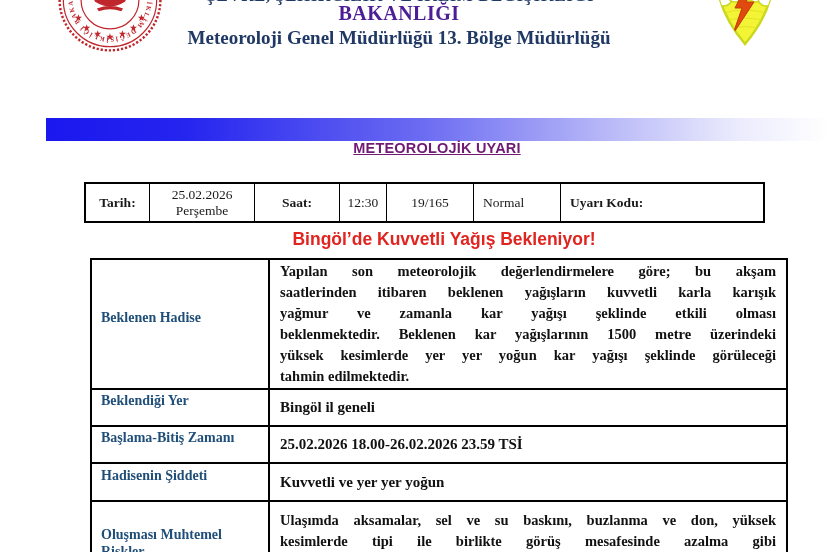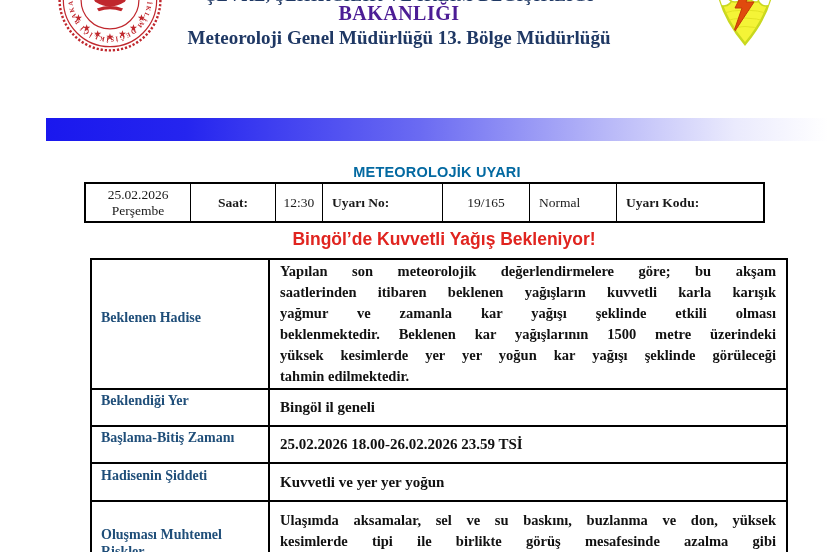--- a/index.html
+++ b/index.html
@@ -24,22 +24,22 @@
   }
 
   
   .blue-bar{
     left:46px;right:0;top:118px;height:23px;
     background:linear-gradient(to right,#1a18ee 0%,#2525ef 18%,#6b6bf2 48%,#b9b9f8 72%,#eaeafd 88%,#ffffff 100%);
   }
 
   
   .section-title{
-    top:164px;left:46px;right:0;text-align:center;
-    font:bold 14.5px "Liberation Sans", sans-serif;color:#0369a1;letter-spacing:.2px;
+    top:140px;left:46px;right:0;text-align:center;
+    font:bold 14.5px "Liberation Sans", sans-serif;color:#701a75;letter-spacing:.2px;text-decoration:underline;
   }
   .headline{
     top:229px;left:60px;right:0;text-align:center;
     font:bold 17.5px "Liberation Sans", sans-serif;color:#e0241f;
   }
 
   
   .info-table{
     left:84px;top:182px;width:681px;height:41px;
     border:2px solid #000;display:flex;box-sizing:border-box;
@@ -136,27 +136,27 @@
 
 <div class="abs hdr-line-clipped">ÇEVRE, ŞEHİRCİLİK VE İKLİM DEĞİŞİKLİĞİ</div>
 <div class="abs hdr-ministry">BAKANLIĞI</div>
 <div class="abs hdr-dept">Meteoroloji Genel Müdürlüğü 13. Bölge Müdürlüğü</div>
 
 <div class="abs blue-bar"></div>
 
 <div class="abs section-title">METEOROLOJİK UYARI</div>
 
 <div class="abs info-table">
+  <div class="info-cell ic-center ic-label" style="width:64px">Tarih:</div>
   <div class="info-cell ic-center" style="width:105px">
     <div>25.02.2026</div>
     <div>Perşembe</div>
   </div>
   <div class="info-cell ic-center ic-label" style="width:85px">Saat:</div>
   <div class="info-cell ic-center" style="width:47px">12:30</div>
-  <div class="info-cell ic-left ic-label" style="width:120px">Uyarı No:</div>
   <div class="info-cell ic-center" style="width:87px">19/165</div>
   <div class="info-cell ic-left" style="width:87px">Normal</div>
   <div class="info-cell ic-left ic-label" style="width:86px">Uyarı Kodu:</div>
 </div>
 
 <div class="abs headline">Bingöl’de Kuvvetli Yağış Bekleniyor!</div>
 
 <div class="abs details-table">
 
   <div class="d-row r1">

